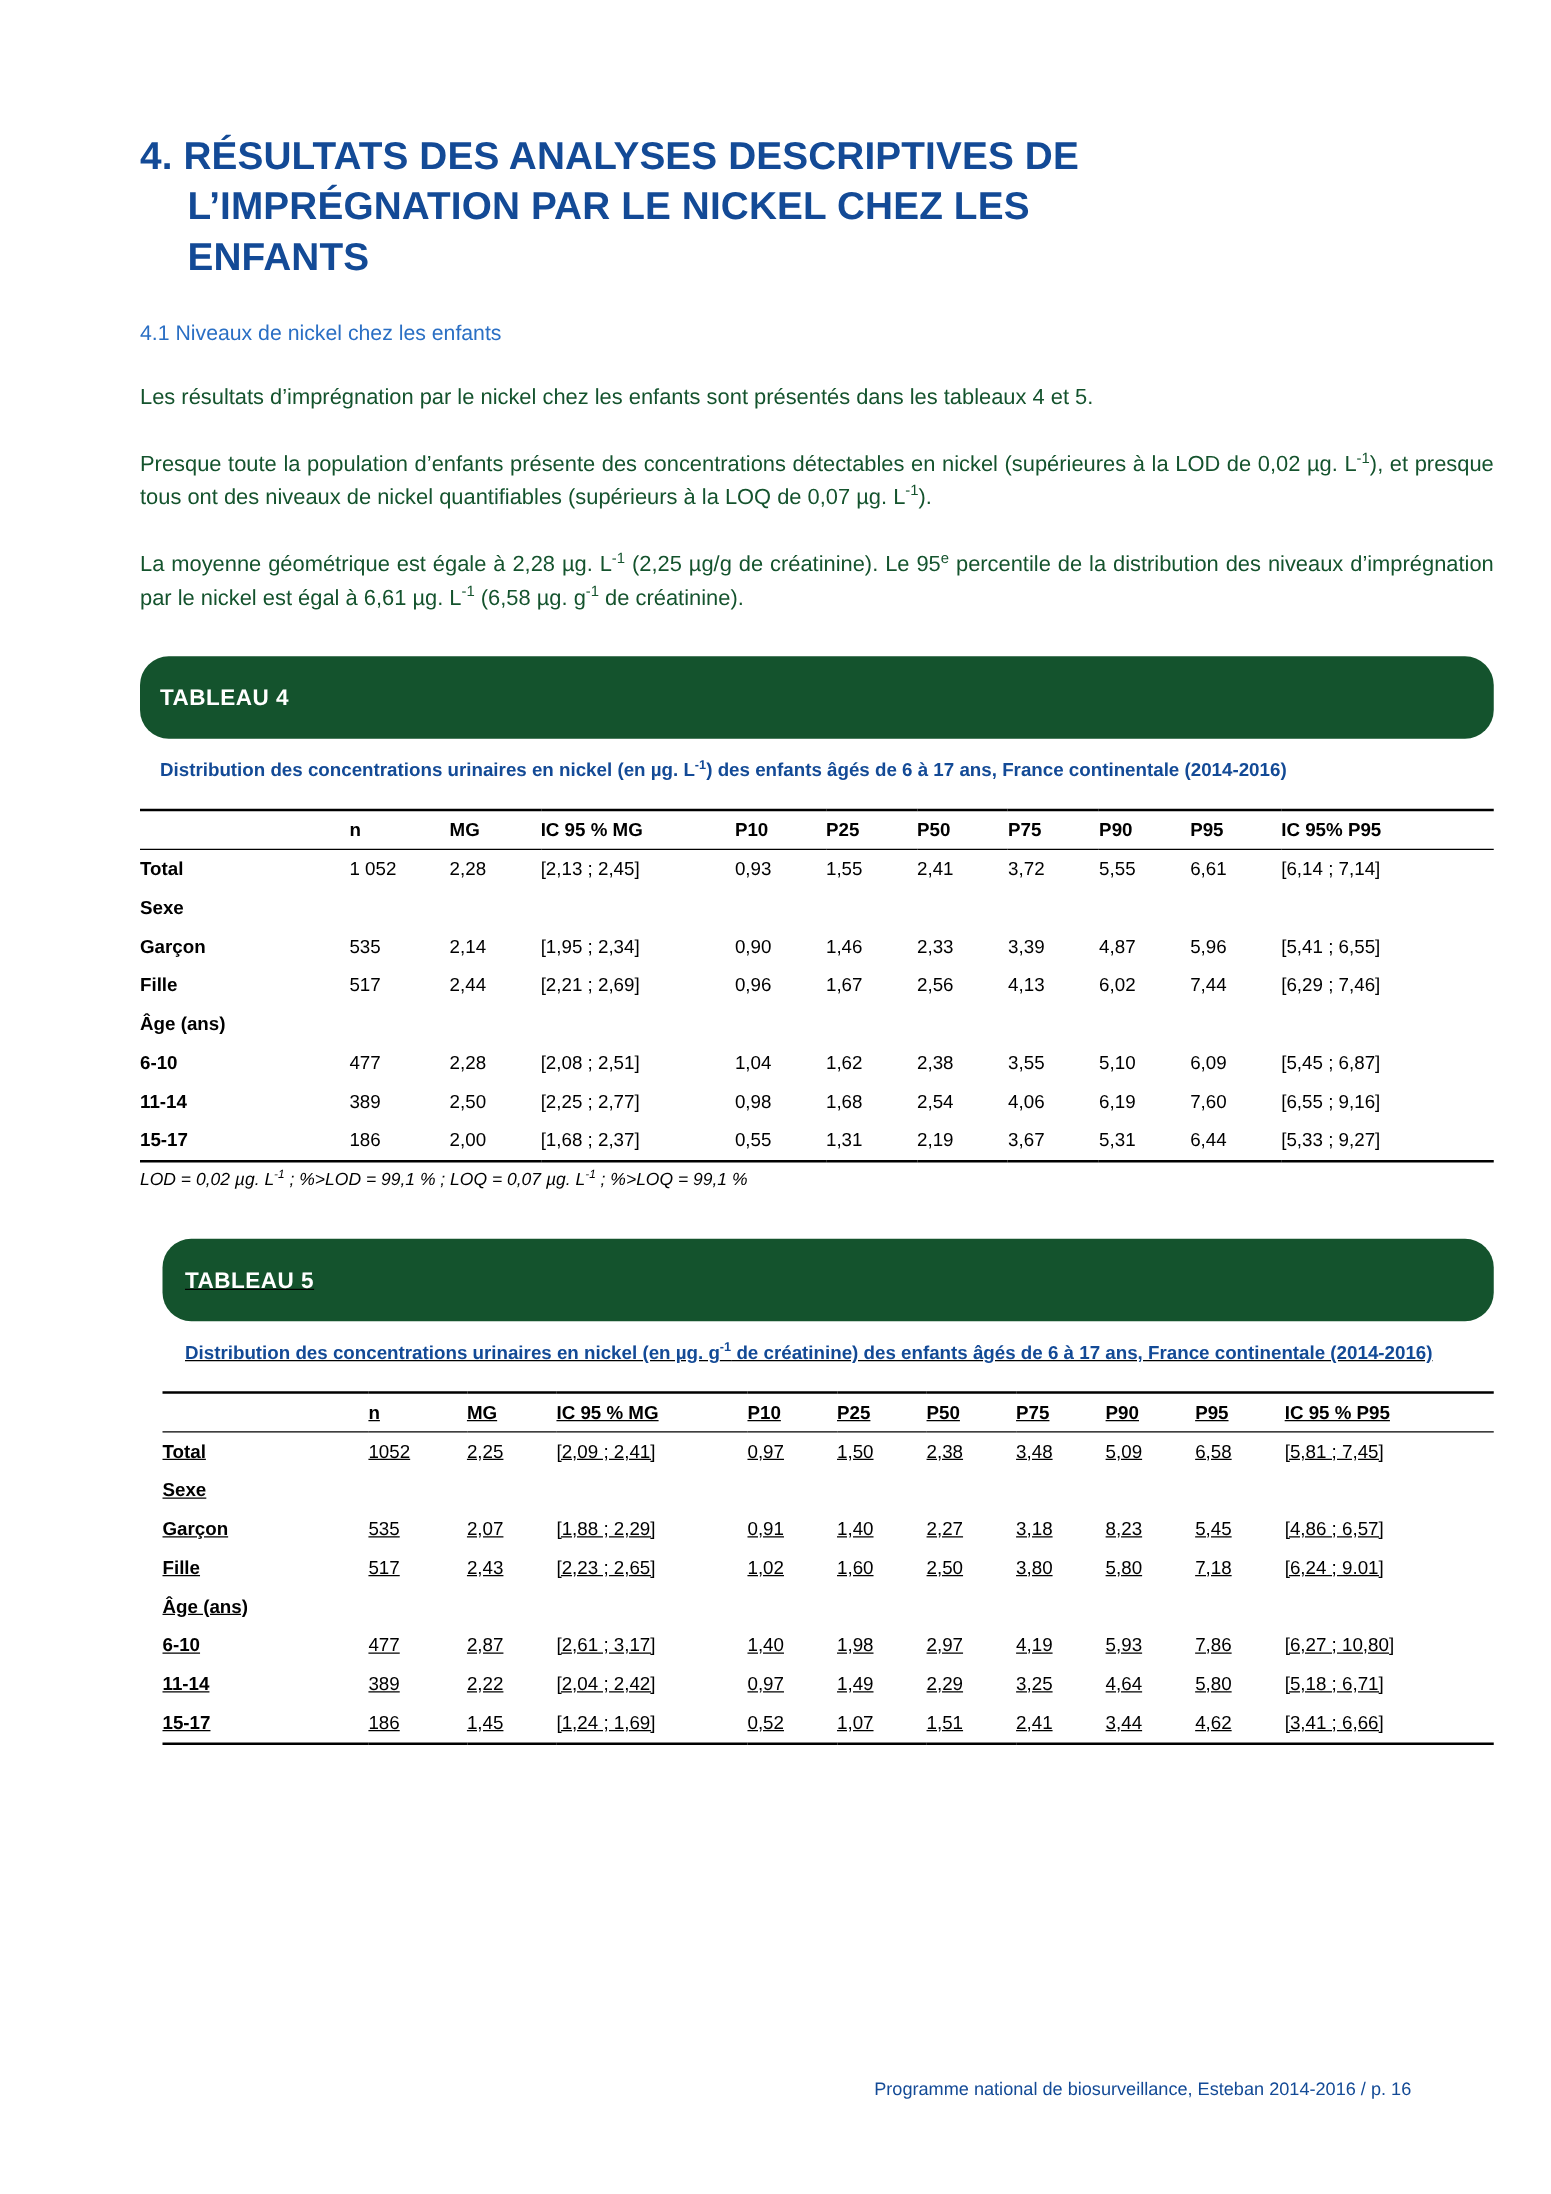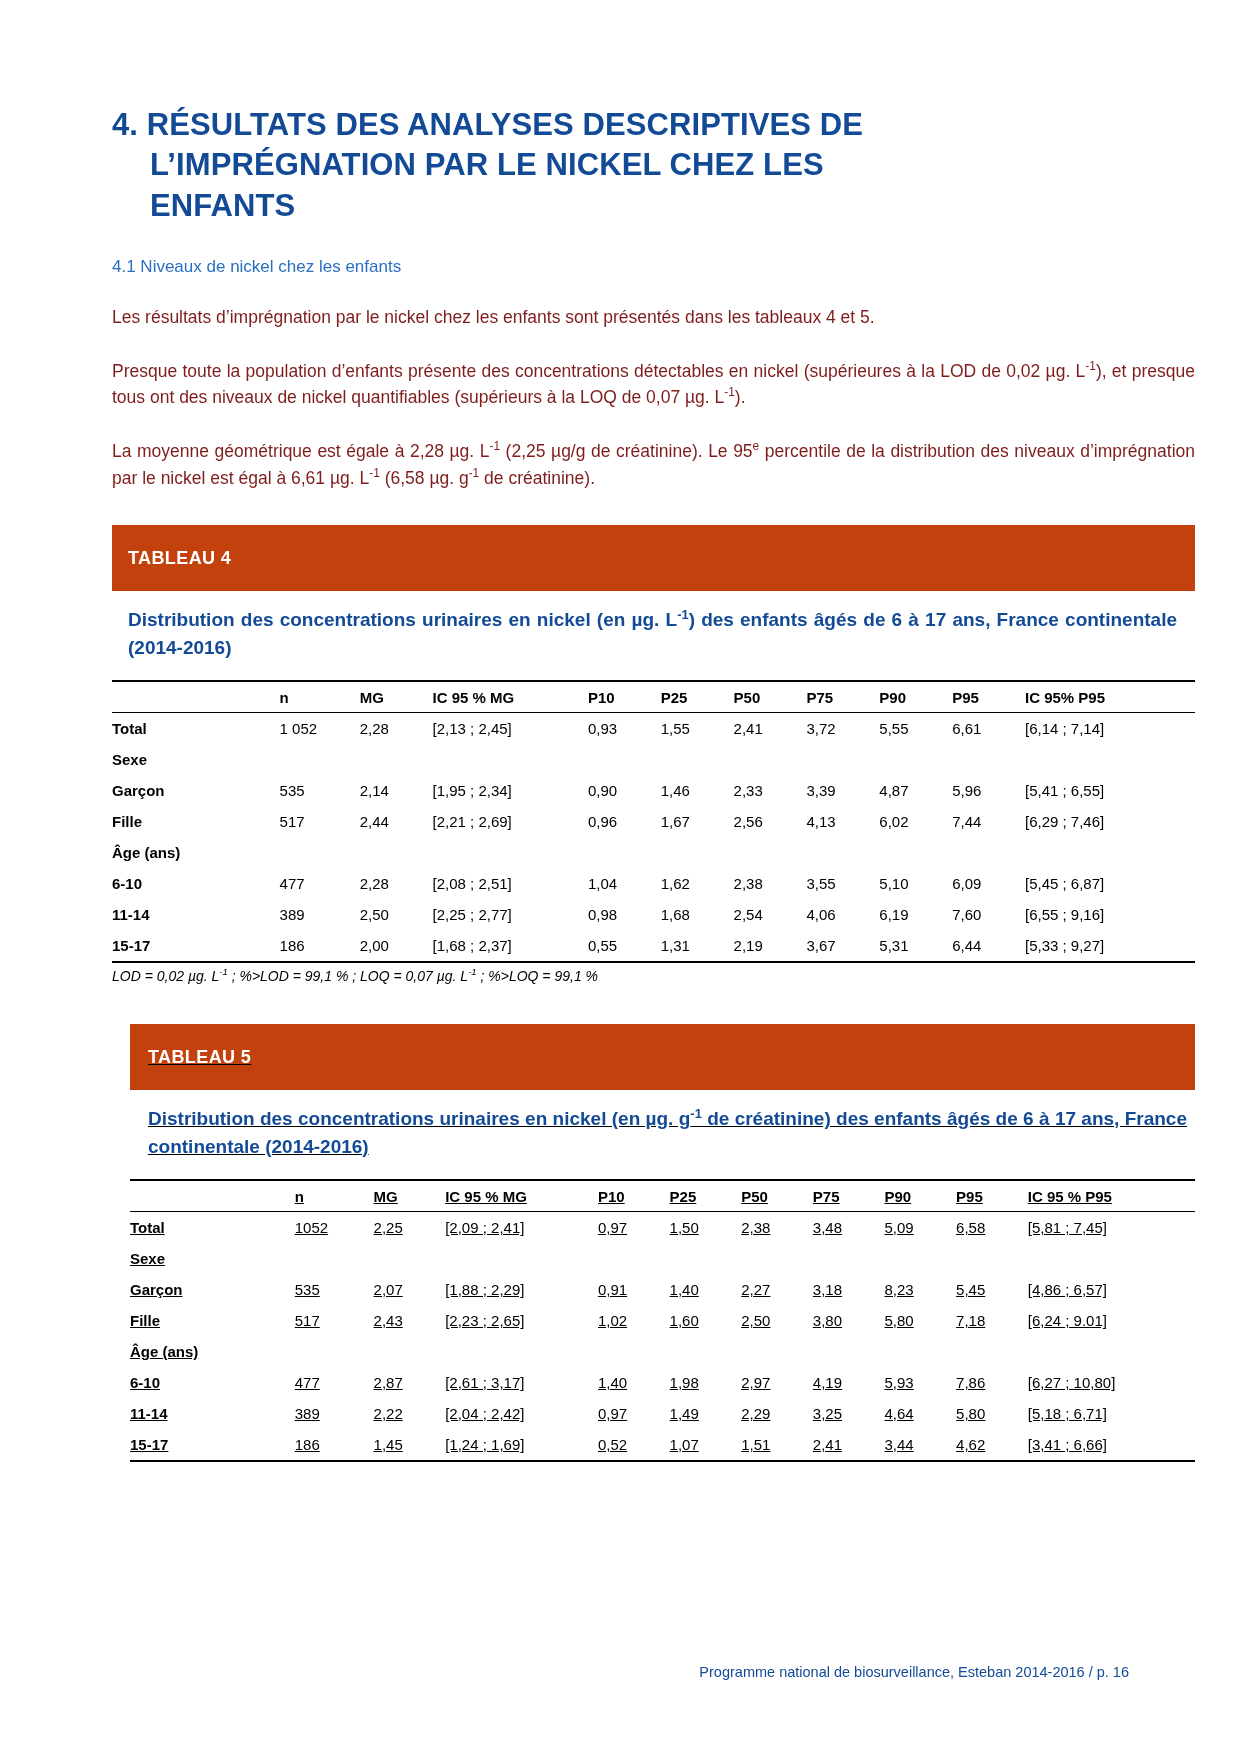--- a/index.html
+++ b/index.html
@@ -39,37 +39,38 @@
     margin: 30px 0 0 0;
     line-height: 1.25;
   }
 
   
   p.body {
     font-size: 17.5px;
     line-height: 1.52;
     text-align: justify;
     margin: 27px 0 0 0;
-    color: #7f1d1d;
+    color: #14532d;
   }
   sup { font-size: 0.68em; vertical-align: super; line-height: 0; }
 
   
   .tbl-block { margin-top: 34px; }
   .tbl-bar {
-    background: #c2410c;
+    background: #14532d;
     color: #ffffff;
     font-size: 18px;
     font-weight: bold;
     letter-spacing: 0.4px;
     padding: 23px 0 22px 16px;
+    border-radius: 23px;
   }
   .tbl-caption {
     color: #134a96;
-    font-size: 19px;
+    font-size: 15px;
     font-weight: bold;
     line-height: 1.45;
     text-align: justify;
     padding: 15px 18px 0 16px;
   }
 
   table.data {
     width: 100%;
     border-collapse: collapse;
     margin-top: 19px;

